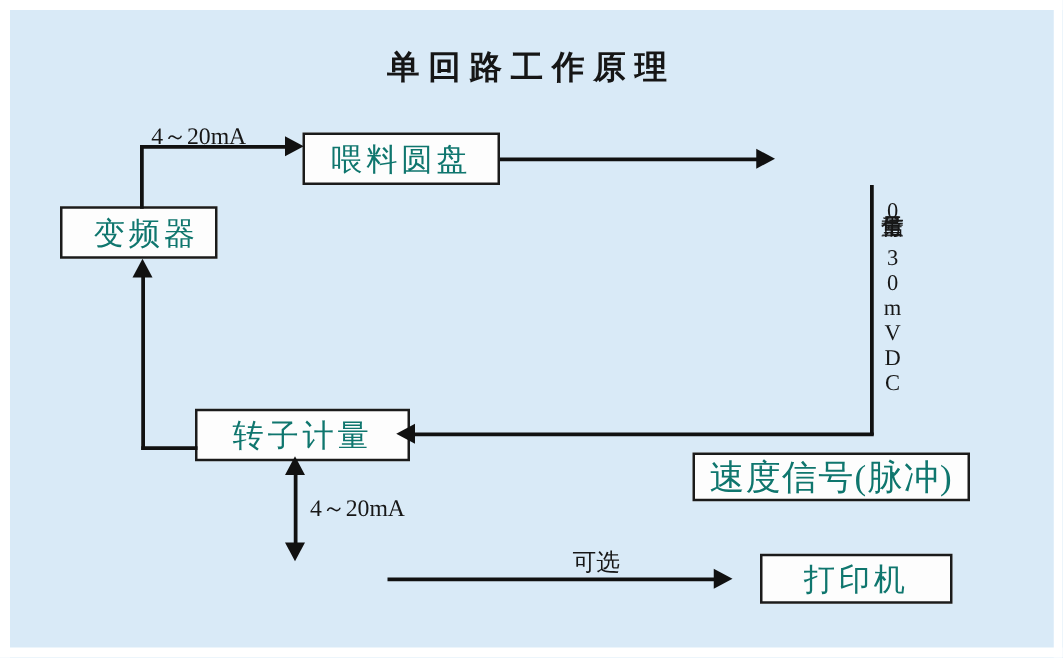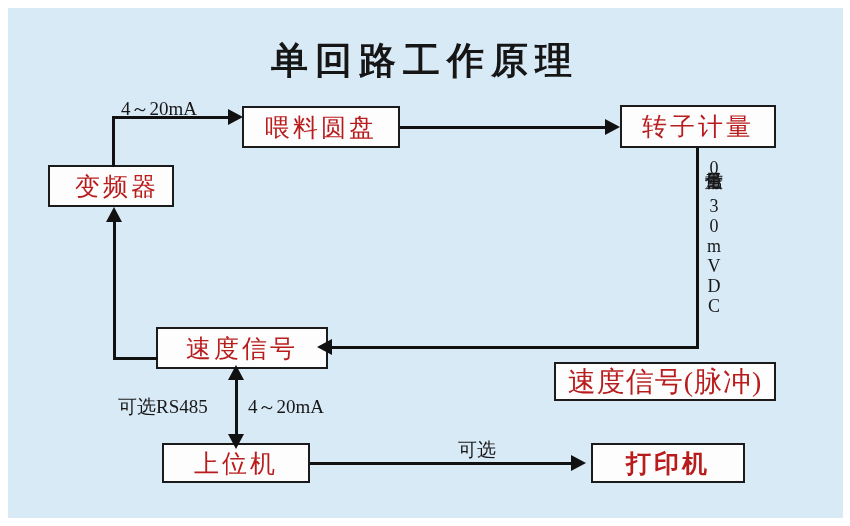--- a/index.html
+++ b/index.html
@@ -16,32 +16,32 @@
   .frame-left{position:absolute;left:0;top:0;width:8px;height:526px;background:#ffffff;}
   .frame-right{position:absolute;left:843px;top:0;width:7px;height:526px;background:#ffffff;}
   .frame-bottom{position:absolute;left:0;top:518px;width:850px;height:8px;background:#ffffff;}
 
   .title{
     position:absolute;
     left:0;top:36px;width:850px;
     text-align:center;
     font-family:"DejaVu Sans","Liberation Sans",sans-serif;
     font-weight:bold;
-    font-size:37px;
+    font-size:26px;
     letter-spacing:7px;
     color:#161616;
   }
 
   .box{
     position:absolute;
     box-sizing:border-box;
     background:#fdfdfd;
     border:2px solid #1b1b1b;
     display:flex;align-items:center;justify-content:center;
-    color:#b91c1c;
+    color:#0f766e;
     font-size:25px;
     letter-spacing:3px;
     white-space:nowrap;
     text-align:center;
   }
   .box.small{font-size:28px;letter-spacing:1px;}
 
   .lbl{
     position:absolute;
     color:#171717;
@@ -81,29 +81,27 @@
   <div class="frame-left"></div>
   <div class="frame-right"></div>
   <div class="frame-bottom"></div>
 
   <div class="title">单回路工作原理</div>
 
   <div class="box" style="left:48px;top:165px;width:126px;height:42px;padding-left:12px;">变频器</div>
 
   <div class="box" style="left:242px;top:106px;width:158px;height:42px;">喂料圆盘</div>
 
-  <div class="box" style="left:620px;top:105px;width:156px;height:43px;">转子计量</div>
 
-  <div class="box" style="left:156px;top:327px;width:172px;height:42px;">速度信号</div>
+  <div class="box" style="left:156px;top:327px;width:172px;height:42px;">转子计量</div>
 
   <div class="box small" style="left:554px;top:362px;width:222px;height:39px;">速度信号(脉冲)</div>
 
-  <div class="box" style="left:162px;top:443px;width:148px;height:40px;">上位机</div>
 
-  <div class="box" style="left:591px;top:443px;width:154px;height:40px;font-weight:bold;">打印机</div>
+  <div class="box" style="left:608px;top:443px;width:154px;height:40px;">打印机</div>
 
   <div class="v" style="left:112px;top:116px;height:51px;"></div>
   <div class="h" style="left:112px;top:116px;width:118px;"></div>
   <div class="ar ar-r" style="left:228px;top:109px;"></div>
   <div class="lbl" style="left:121px;top:96px;">4～20mA</div>
 
   <div class="h" style="left:400px;top:126px;width:208px;"></div>
   <div class="ar ar-r" style="left:605px;top:119px;"></div>
 
   <div class="v" style="left:696px;top:148px;height:200px;"></div>
@@ -111,20 +109,19 @@
   <div class="ar ar-l" style="left:317px;top:339px;"></div>
   <div class="vlbl" style="left:702px;top:158px;">重量信号0～30mVDC</div>
 
   <div class="h" style="left:113px;top:357px;width:45px;"></div>
   <div class="v" style="left:113px;top:220px;height:140px;"></div>
   <div class="ar ar-u" style="left:106px;top:207px;"></div>
 
   <div class="v" style="left:235px;top:376px;height:62px;"></div>
   <div class="ar ar-u" style="left:228px;top:365px;"></div>
   <div class="ar ar-d" style="left:228px;top:434px;"></div>
-  <div class="lbl cjk" style="left:118px;top:394px;">可选RS485</div>
   <div class="lbl" style="left:248px;top:394px;">4～20mA</div>
 
   <div class="h" style="left:310px;top:462px;width:264px;"></div>
   <div class="ar ar-r" style="left:571px;top:455px;"></div>
   <div class="lbl cjk" style="left:418px;top:437px;margin-left:40px;">可选</div>
 
 </div>
 
 </body></html>

